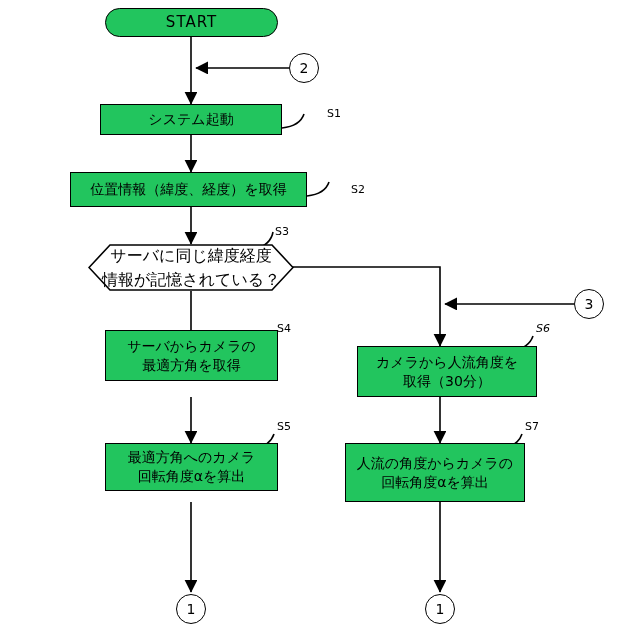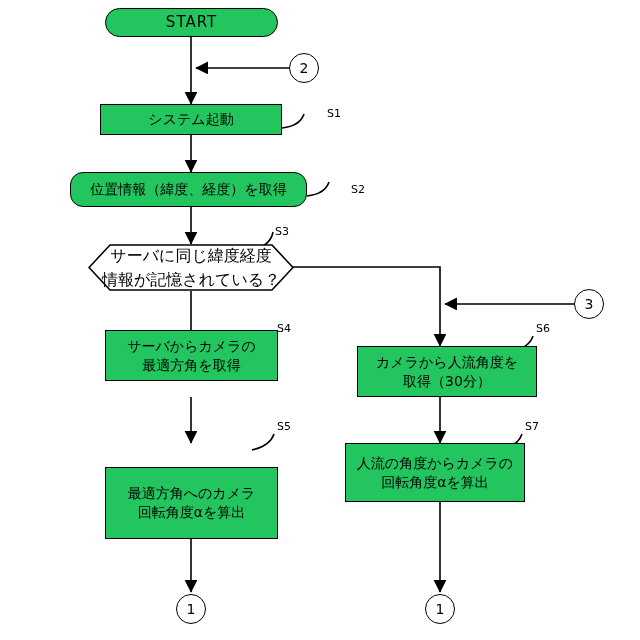--- a/index.html
+++ b/index.html
@@ -129,51 +129,51 @@
 
   <div class="node terminator" style="left:105px; top:8px; width:173px; height:29px;">
     <span>START</span>
   </div>
 
   <div class="node process" style="left:100px; top:104px; width:182px; height:31px;">
     <span>システム起動</span>
   </div>
   <div class="steplabel" style="left:327px; top:107px;">S1</div>
 
-  <div class="node process" style="left:70px; top:172px; width:237px; height:35px;border-radius:13px;">
+  <div class="node process" style="left:70px; top:172px; width:237px; height:35px;">
     <span>位置情報（緯度、経度）を取得</span>
   </div>
   <div class="steplabel" style="left:351px; top:183px;">S2</div>
 
   <div class="node decision" style="left:88px; top:244px; width:206px; height:47px;">
     <svg width="206" height="47" viewBox="0 0 206 47" xmlns="http://www.w3.org/2000/svg">
       <polygon points="22,1 184,1 205,23.5 184,46 22,46 1,23.5" fill="#ffffff" stroke="#000000" stroke-width="1.6"></polygon>
     </svg>
     <span class="dectext">サーバに同じ緯度経度
 情報が記憶されている？</span>
   </div>
   <div class="steplabel" style="left:275px; top:225px;">S3</div>
 
   <div class="node process" style="left:105px; top:330px; width:173px; height:51px;">
     <span>サーバからカメラの
 最適方角を取得</span>
   </div>
   <div class="steplabel" style="left:277px; top:322px;">S4</div>
 
-  <div class="node process" style="left:105px; top:467px; width:173px; height:72px;">
+  <div class="node process" style="left:105px; top:443px; width:173px; height:48px;">
     <span>最適方角へのカメラ
 回転角度αを算出</span>
   </div>
   <div class="steplabel" style="left:277px; top:420px;">S5</div>
 
   <div class="node process" style="left:345px; top:346px; width:180px; height:51px;margin-left:12px;">
     <span>カメラから人流角度を
 取得（30分）</span>
   </div>
-  <div class="steplabel" style="left:536px; top:322px;">S6</div>
+  <div class="steplabel" style="left:536px; top:322px;font-style:italic;">S6</div>
 
   <div class="node process" style="left:345px; top:443px; width:180px; height:59px;">
     <span>人流の角度からカメラの
 回転角度αを算出</span>
   </div>
   <div class="steplabel" style="left:525px; top:420px;">S7</div>
 
   <div class="connector" style="left:289px; top:53px;">
     <span>2</span>
   </div>

